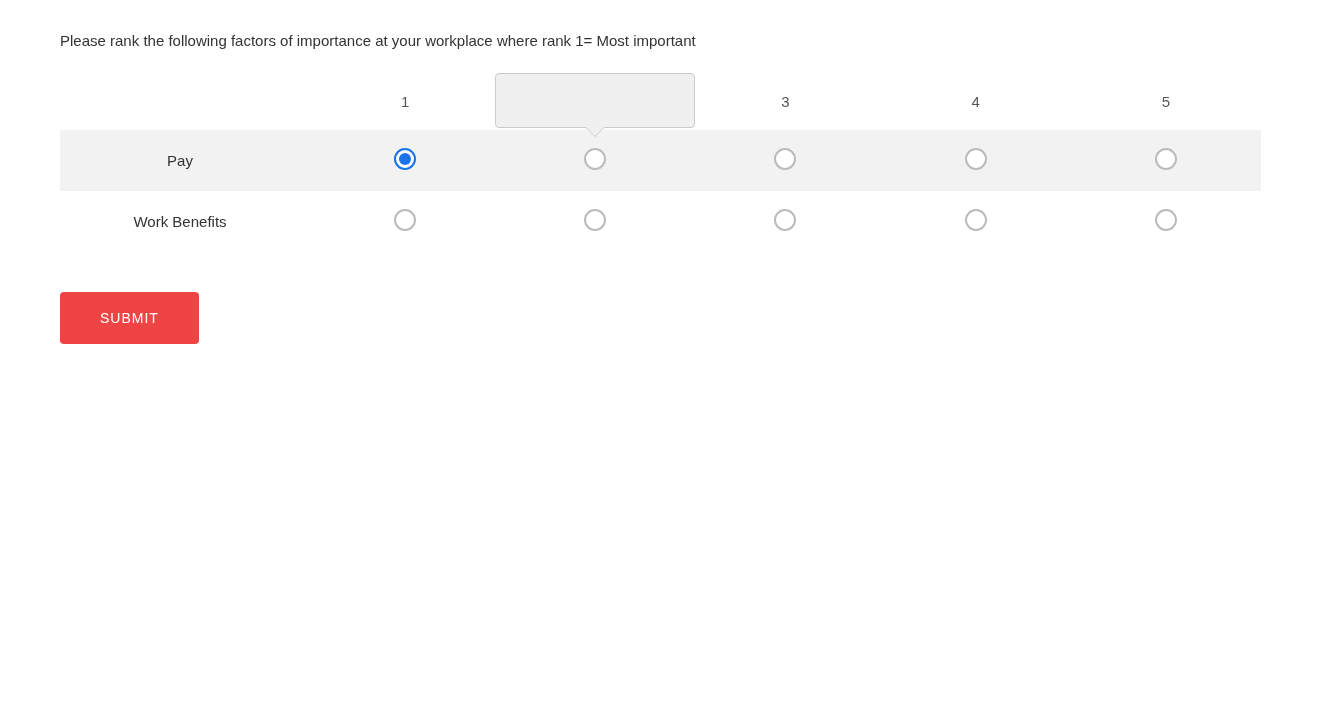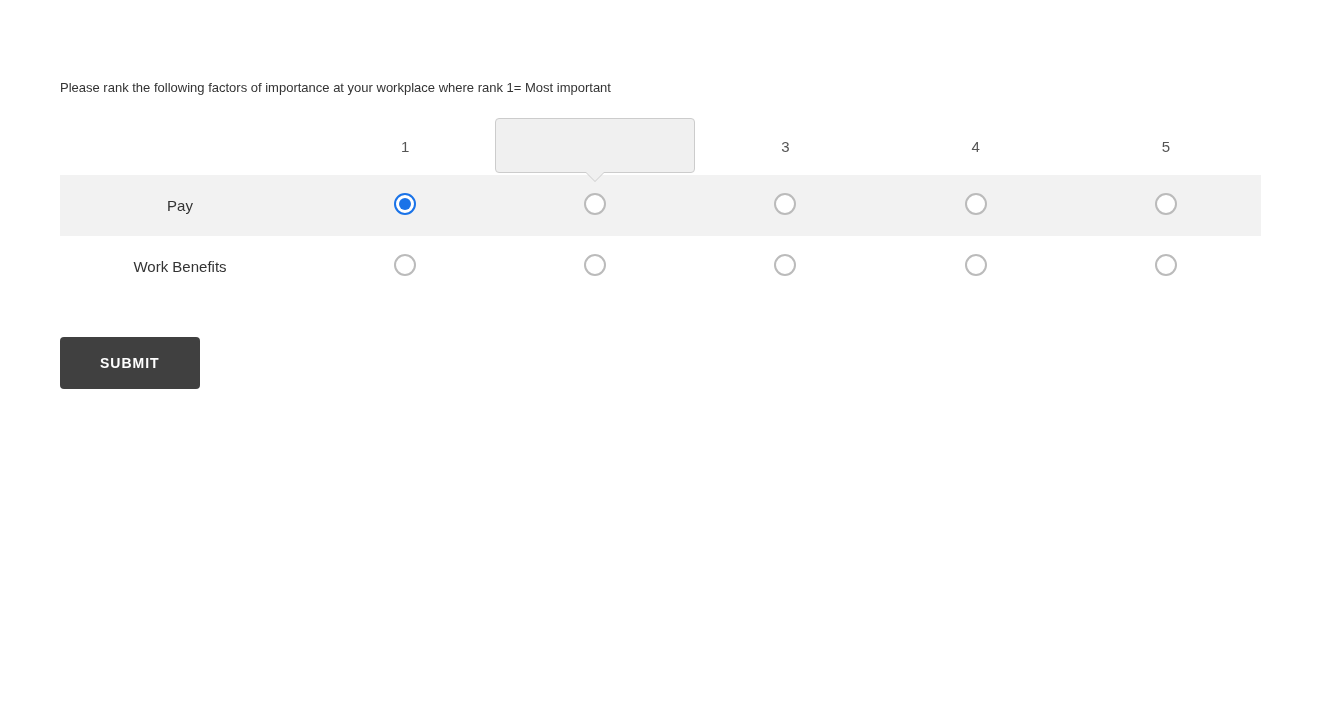--- a/index.html
+++ b/index.html
@@ -6,25 +6,24 @@
 
     body {
       font-family: Arial, sans-serif;
       background: #fff;
       color: #333;
       font-size: 15px;
       padding: 30px 60px;
     }
 
     .question-text {
-      font-size: 13px;
+      font-size: 15px;
       color: #333;
       margin-bottom: 40px;
       line-height: 1.5;
-      margin-top: 48px;
     }
 
     .survey-table {
       width: 100%;
       border-collapse: collapse;
     }
 
     .survey-table thead tr th {
       text-align: center;
       font-weight: normal;
@@ -139,26 +138,26 @@
       transform: translateX(-50%);
       border-left: 9px solid transparent;
       border-right: 9px solid transparent;
       border-top: 9px solid #f0f0f0;
       z-index: 1;
     }
 
     
     .submit-btn {
       margin-top: 40px;
-      background-color: #404040;
+      background-color: #ef4444;
       color: #fff;
       border: none;
       padding: 18px 40px;
       font-size: 14px;
-      font-weight: bold;
+      font-weight: normal;
       letter-spacing: 1px;
       border-radius: 4px;
       cursor: pointer;
       text-transform: uppercase;
     }
   </style>
 </head>
 <body>
 
 <p class="question-text">Please rank the following factors of importance at your workplace where rank 1= Most important</p>

